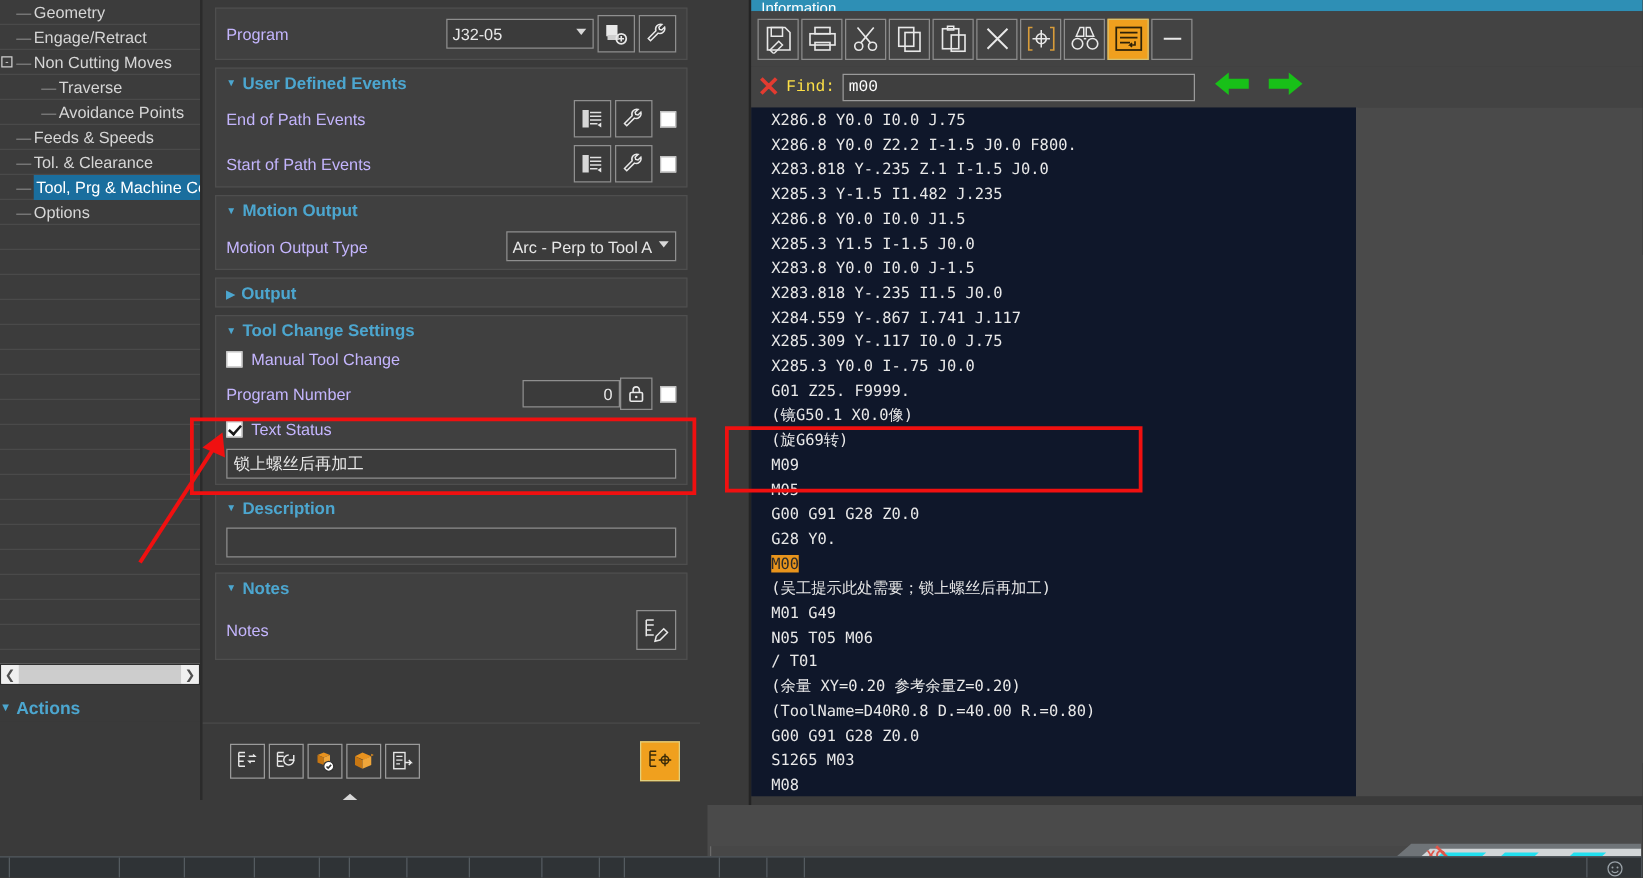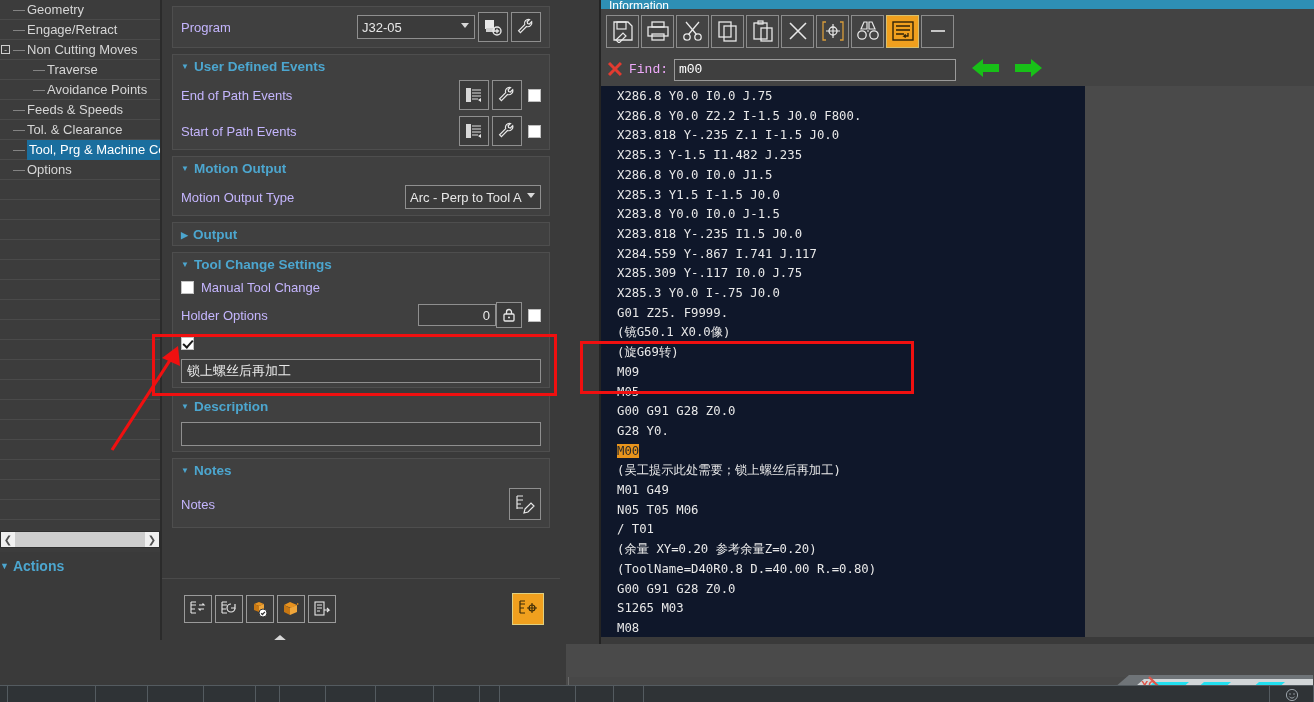--- a/index.html
+++ b/index.html
@@ -196,21 +196,21 @@
 
   .find-bar {
     position: absolute; left: 0; top: 53px; width: 748px; height: 33px;
     background: #434343; display: flex; align-items: center;
   }
   .find-x {
     width: 28px; text-align: center; color: #e23b30;
     font-size: 22px; font-weight: bold; line-height: 22px;
   }
   .find-lbl {
-    color: #f0abfc; font-size: 13px; margin-right: 6px;
+    color: #fde047; font-size: 13px; margin-right: 6px;
     font-family: "Liberation Mono", monospace;
   }
   .find-input {
     width: 282px; height: 22px; background: #3f3f3f;
     border: 1px solid #9a9a9a; color: #ffffff;
     font-family: "Liberation Mono", monospace; font-size: 13px;
     padding: 0 4px;
   }
   .find-arrow { margin-left: 14px; }
 
@@ -435,33 +435,34 @@
     <div class="grp">
       <div class="grp-title">
         <span class="tri">▼</span>
         <span>Tool Change Settings</span>
       </div>
       <div class="row" style="min-height:24px;">
         <span class="cb"></span>
         <span class="lbl">Manual Tool Change</span>
       </div>
       <div class="row" style="min-height:26px;">
-        <span class="lbl">Holder Options</span>
+        <span class="lbl">Program Number</span>
         <input class="numinput" value="0" style="">
         <span class="iconbtn sq24" style="margin-left:0;">
           <svg width="16" height="16" viewBox="0 0 16 16">
             <rect x="3" y="7" width="10" height="7" rx="1" fill="none" stroke="#e8e8e8" stroke-width="1.3"></rect>
             <path d="M5.5 7V5a2.5 2.5 0 0 1 5 0v2" fill="none" stroke="#e8e8e8" stroke-width="1.3"></path>
             <circle cx="8" cy="10.5" r="1" fill="#e8e8e8"></circle>
           </svg>
         </span>
         <span class="chkbox-sq"></span>
       </div>
       <div class="row" style="min-height:24px;">
         <span class="cb checked"></span>
+        <span class="lbl">Text Status</span>
       </div>
       <div class="row" style="min-height:32px;">
         <input class="txtinput" value="锁上螺丝后再加工" style="">
       </div>
     </div>
 
     <div class="grp">
       <div class="grp-title">
         <span class="tri">▼</span>
         <span>Description</span>

